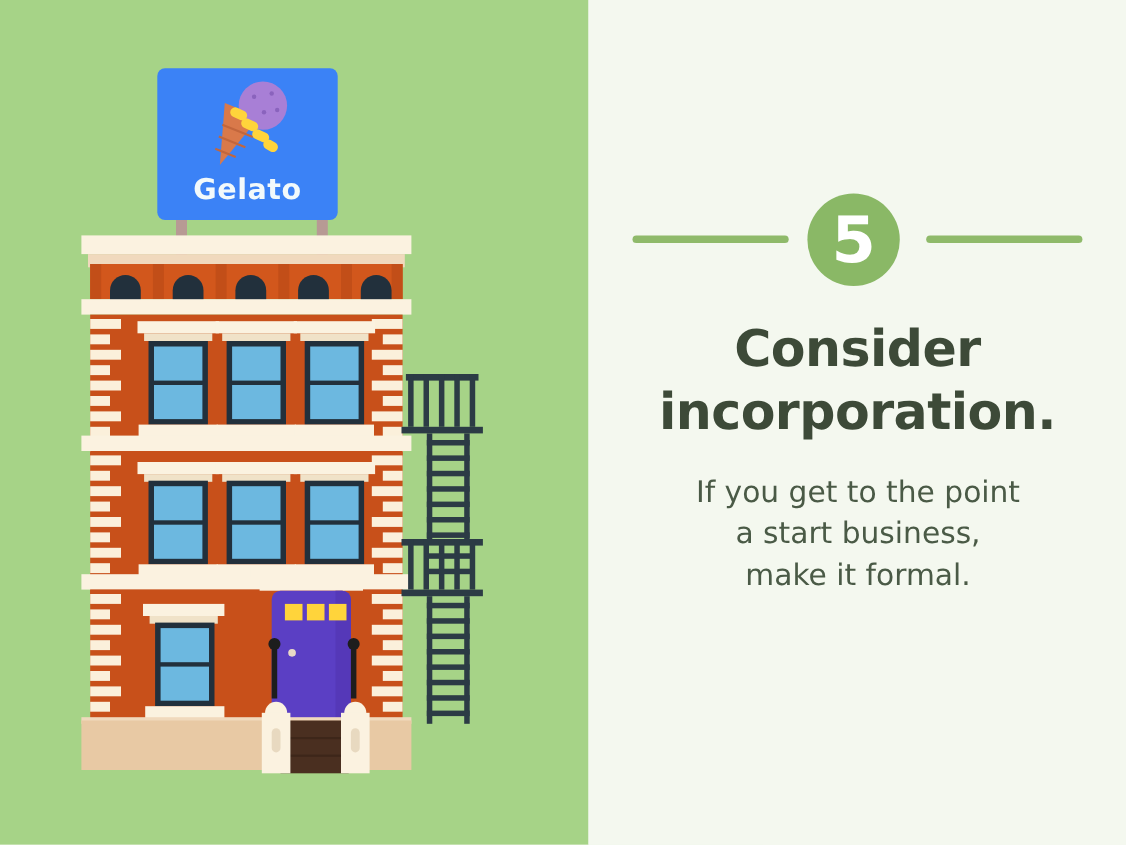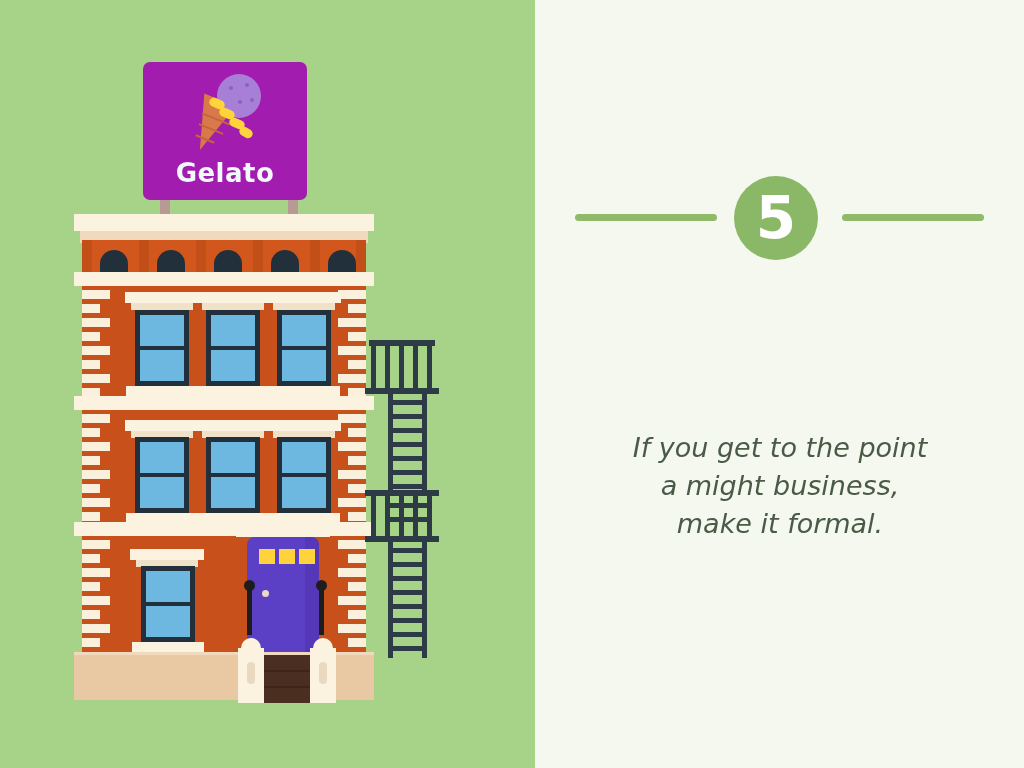--- a/index.html
+++ b/index.html
@@ -26,21 +26,21 @@
     position: absolute;
     width: 10px; height: 40px;
     background: #b79a94;
   }
   #sign-post-left  { left: 160px; top: 192px; }
   #sign-post-right { left: 288px; top: 192px; }
   #gelato-sign {
     position: absolute;
     left: 143px; top: 62px;
     width: 164px; height: 138px;
-    background: #a21caf;
+    background: #3b82f6;
     border-radius: 7px;
   }
   #sign-label {
     position: absolute;
     left: 0; right: 0; bottom: 12px;
     text-align: center;
     color: #f2f9fb;
     font-family: "DejaVu Sans", sans-serif;
     font-weight: bold;
     font-size: 26px;
@@ -332,21 +332,21 @@
   #body-text {
     position: absolute;
     left: 45px; top: 402px;
     width: 400px;
     text-align: center;
     color: #4a5a46;
     font-family: "DejaVu Sans", sans-serif;
     font-size: 27px;
     line-height: 38px;
   }
-  #body-text .line { display: block; font-style: italic; }
+  #body-text .line { display: block; }
 </style>
 </head>
 <body>
 
 <div id="stage">
 
   <div id="left-panel">
 
     <div id="building">
 
@@ -599,21 +599,25 @@
   </div>
 
   <div id="right-panel">
 
     <div id="divider-row">
       <div class="divider-line" id="divider-left"></div>
       <div id="step-badge">5</div>
       <div class="divider-line" id="divider-right"></div>
     </div>
 
+    <h1 id="heading">
+      <span class="line">Consider</span>
+      <span class="line">incorporation.</span>
+    </h1>
 
     <p id="body-text">
       <span class="line">If you get to the point</span>
-      <span class="line">a might business,</span>
+      <span class="line">a start business,</span>
       <span class="line">make it formal.</span>
     </p>
 
   </div>
 </div>
 
 </body></html>

